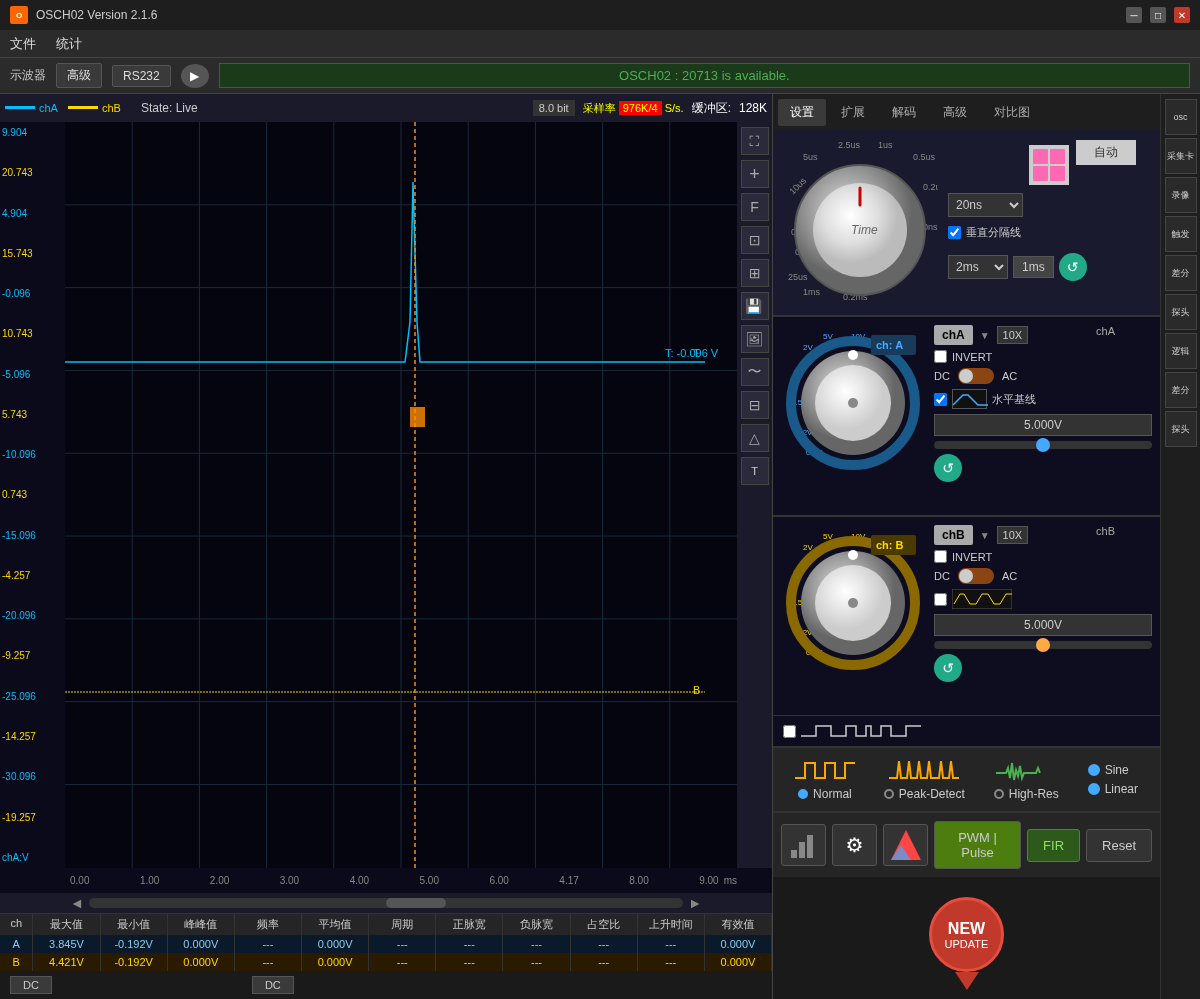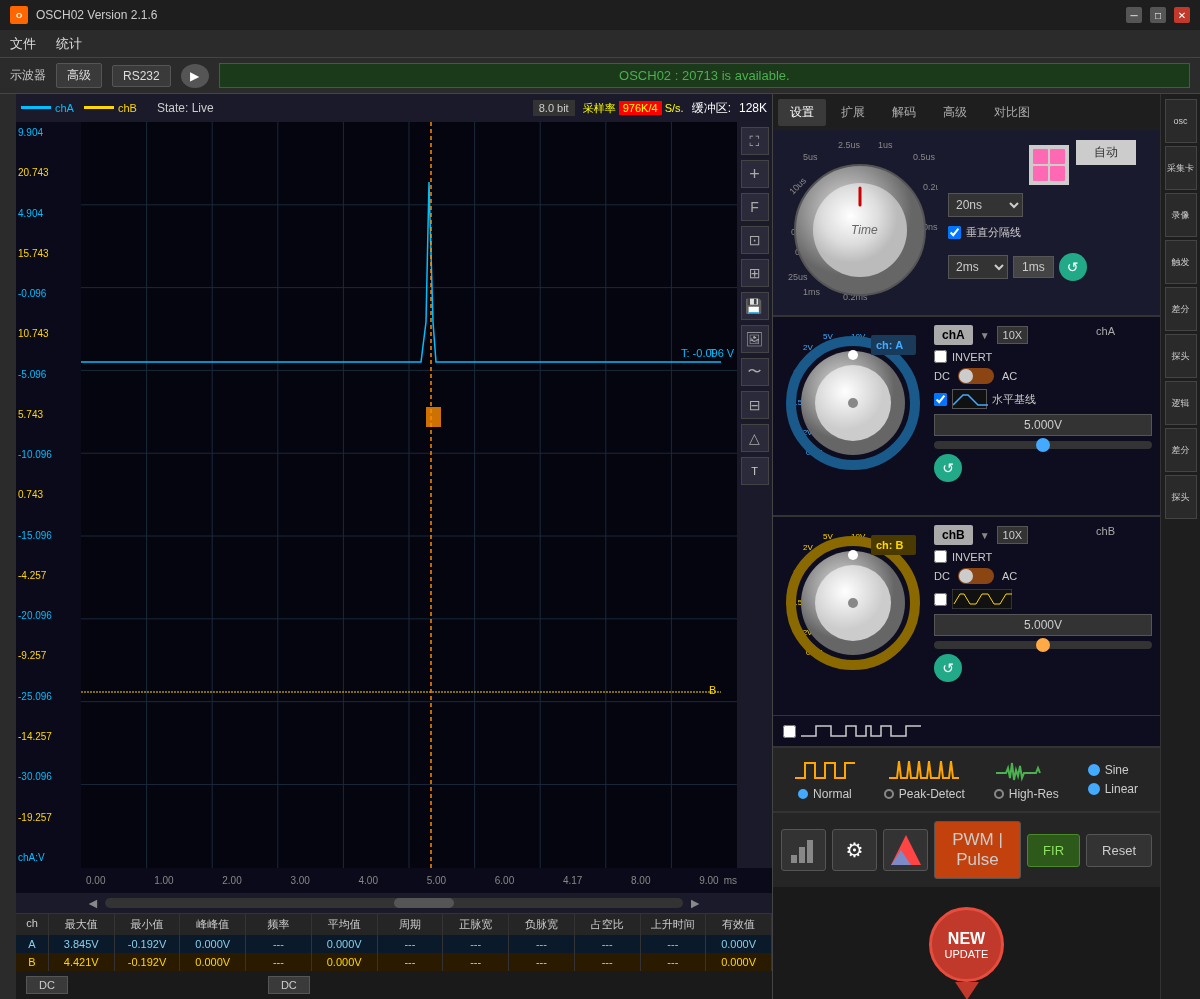--- a/index.html
+++ b/index.html
@@ -21,21 +21,21 @@
     #menubar span { color: #ddd; cursor: pointer; font-size: 13px; }
 
     
     #toolbar { height: 36px; background: #2b2b2b; display: flex; align-items: center; padding: 0 10px; gap: 10px; border-bottom: 1px solid #444; }
     .toolbar-label { color: #ccc; font-size: 12px; }
     .toolbar-btn { background: #3a3a3a; border: 1px solid #555; color: #ddd; padding: 3px 10px; cursor: pointer; font-size: 12px; border-radius: 2px; }
     .toolbar-status { flex: 1; background: #1a3a1a; border: 1px solid #2d6b2d; text-align: center; color: #4CAF50; padding: 4px; font-size: 13px; }
     .play-btn { width: 28px; height: 24px; background: #555; border-radius: 50%; display: flex; align-items: center; justify-content: center; cursor: pointer; }
 
     
-    #main { display: flex; height: calc(999px - 94px); padding-left: 16px; }
+    #main { display: flex; height: calc(999px - 94px); }
 
     
     #osc-area { flex: 1; display: flex; flex-direction: column; background: #0a0a1a; }
 
     
     #ch-header { height: 28px; background: #1a1a2a; display: flex; align-items: center; padding: 0 5px; gap: 10px; }
     .ch-indicator { display: flex; align-items: center; gap: 4px; font-size: 12px; }
     .state-text { color: #ccc; margin-left: 10px; }
     .bit-info { margin-left: auto; display: flex; align-items: center; gap: 8px; }
     .bit-badge { background: #333; padding: 2px 6px; font-size: 11px; color: #ccc; }
@@ -120,21 +120,21 @@
     .func-icon-btn { width: 45px; height: 42px; background: #333; border: 1px solid #555; display: flex; align-items: center; justify-content: center; cursor: pointer; border-radius: 3px; }
     .pwm-btn { flex: 1; background: #333; border: 1px solid #555; color: #ccc; padding: 8px; text-align: center; cursor: pointer; font-size: 13px; border-radius: 3px; }
     .fir-btn { background: #2d5a1a; border: 1px solid #4a8a2a; color: #8fe065; padding: 8px 15px; cursor: pointer; font-size: 13px; border-radius: 3px; }
     .reset-btn { background: #333; border: 1px solid #555; color: #ccc; padding: 8px 15px; cursor: pointer; font-size: 13px; border-radius: 3px; }
 
     
     #update-section { display: flex; align-items: center; justify-content: center; padding: 15px; background: #1a1a1a; }
 
     
     #right-side-btns { width: 40px; background: #1e1e1e; display: flex; flex-direction: column; align-items: center; padding: 5px; gap: 3px; border-left: 1px solid #333; }
-    .side-btn { width: 32px; height: 44px; background: #2a2a2a; border: 1px solid #444; color: #ccc; font-size: 10px; display: flex; align-items: center; justify-content: center; cursor: pointer; text-align: center; }
+    .side-btn { width: 32px; height: 36px; background: #2a2a2a; border: 1px solid #444; color: #ccc; font-size: 10px; display: flex; align-items: center; justify-content: center; cursor: pointer; text-align: center; }
 
     
     #wave-svg { position: absolute; top: 0; left: 0; width: 100%; height: 100%; }
   </style>
 </head>
 <body>
 
 <div id="titlebar">
   <div class="left">
     <div class="logo">
@@ -629,21 +629,21 @@
             <rect x="18" y="5" width="6" height="23" fill="#888"></rect>
           </svg>
         </div>
         <div class="func-icon-btn" style="font-size:20px;">⚙</div>
         <div class="func-icon-btn">
           <svg width="30" height="30">
             <polygon points="0,30 15,0 30,30" fill="#f44"></polygon>
             <polygon points="0,30 10,15 20,30" fill="#4af" opacity="0.7"></polygon>
           </svg>
         </div>
-        <button class="pwm-btn" style="flex:1;background:#c2410c;border:1px solid #555;color:#ccc;padding:8px;text-align:center;cursor:pointer;font-size:17px;border-radius:3px;">PWM | Pulse</button>
+        <button class="pwm-btn" style="flex:1;background:#4d7c0f;border:1px solid #555;color:#ccc;padding:8px;text-align:center;cursor:pointer;font-size:13px;border-radius:3px;">PWM | Pulse</button>
         <button class="fir-btn" style="background:#2d5a1a;border:1px solid #4a8a2a;color:#8fe065;padding:8px 15px;cursor:pointer;font-size:13px;border-radius:3px;">FIR</button>
         <button class="reset-btn" style="background:#333;border:1px solid #555;color:#ccc;padding:8px 15px;cursor:pointer;font-size:13px;border-radius:3px;">Reset</button>
       </div>
 
       <div id="update-section" style="display:flex;align-items:center;justify-content:center;padding:20px;background:#1a1a1a;">
         <div style="display:flex;flex-direction:column;align-items:center;">
           <div style="width:75px;height:75px;border-radius:50%;background:#c0392b;border:3px solid #e74c3c;display:flex;flex-direction:column;align-items:center;justify-content:center;">
             <span style="color:#fff;font-weight:bold;font-size:16px;">NEW</span>
             <span style="color:#fff;font-size:11px;">UPDATE</span>
           </div>

